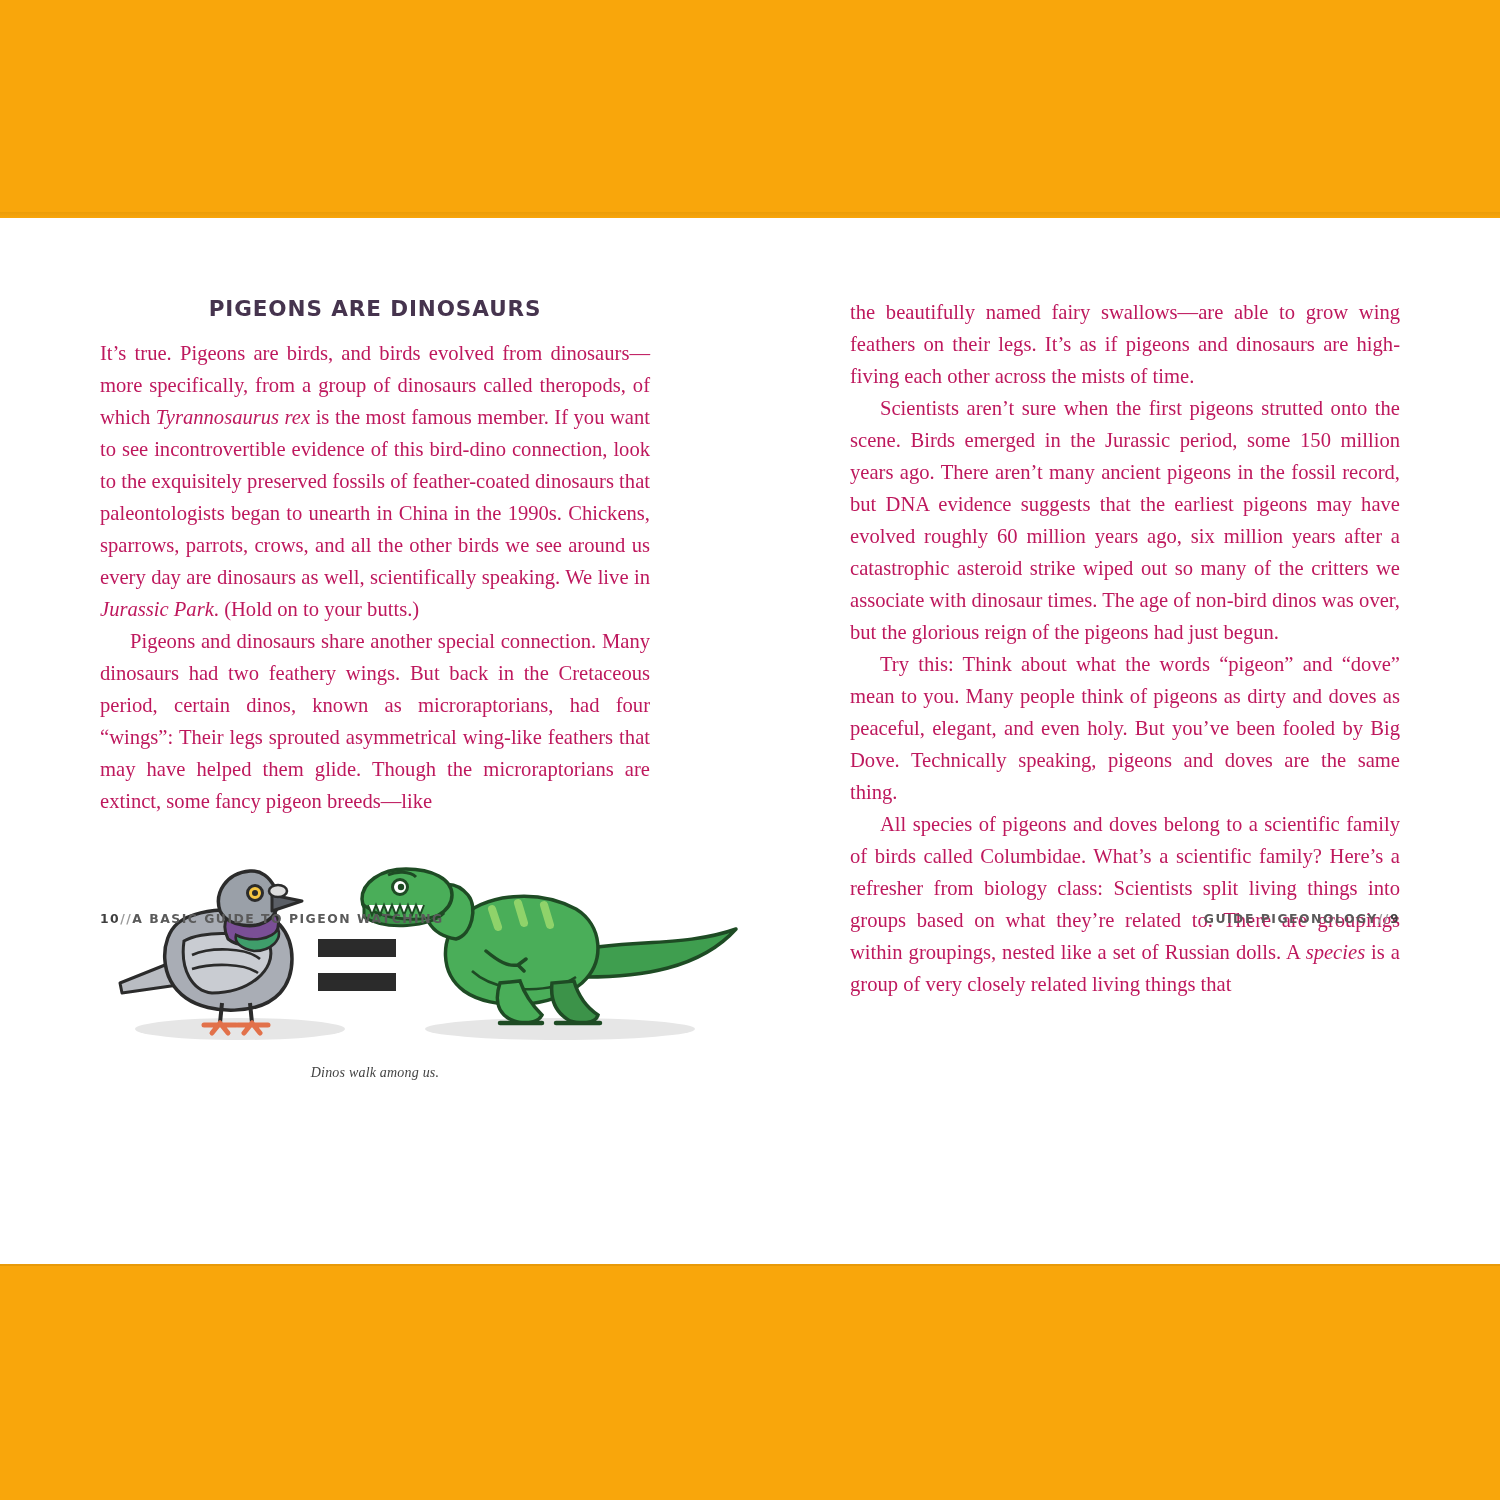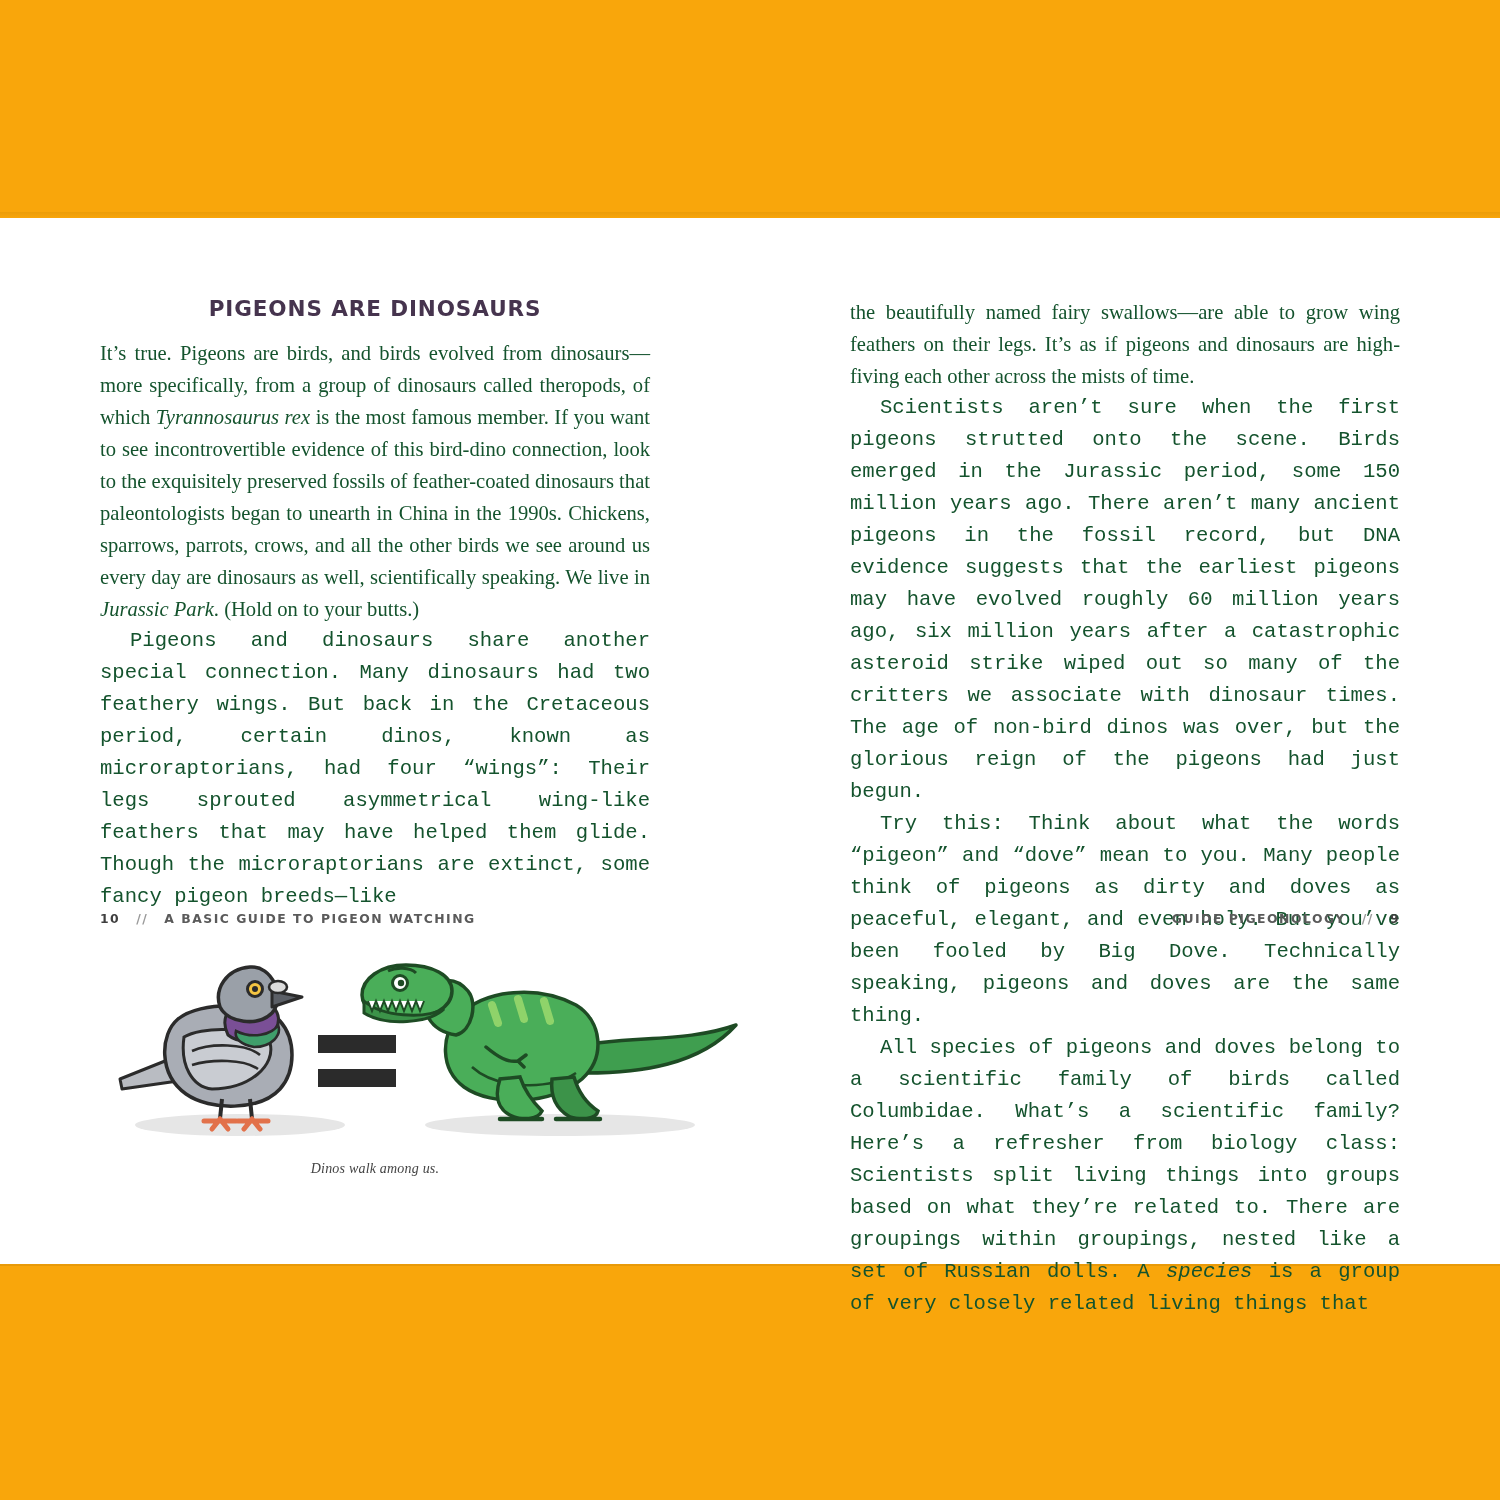--- a/index.html
+++ b/index.html
@@ -48,28 +48,27 @@
     text-align: center;
   }
   .page-right h2.section-head {
     margin-top: 46px;
     margin-bottom: 14px;
   }
   p.body {
     margin: 0;
     font-size: 20.6px;
     line-height: 32px;
-    color: #14532d;
+    color: #be185d;
     text-align: justify;
     text-justify: inter-word;
     hyphens: manual;
   }
   p.body + p.body {
     text-indent: 30px;
-    font-family: Liberation Mono, monospace;
   }
   em {
     font-style: italic;
   }
   .figure {
     position: relative;
     margin-top: 26px;
     height: 215px;
   }
   .figure svg {
@@ -87,21 +86,20 @@
   .folio {
     position: absolute;
     bottom: 52px;
     font-family: "DejaVu Sans", sans-serif;
     font-size: 12.4px;
     letter-spacing: 1.5px;
     color: #5a5a5a;
     font-weight: bold;
     display: flex;
     align-items: center;
-    gap: 16px;
     justify-content: flex-end;
   }
   .folio-left {
     left: 100px;
   }
   .folio-right {
     right: 100px;
   }
   .folio .sep { color: #9a9a9a; }
   .folio .num { color: #3f3f3f; }

